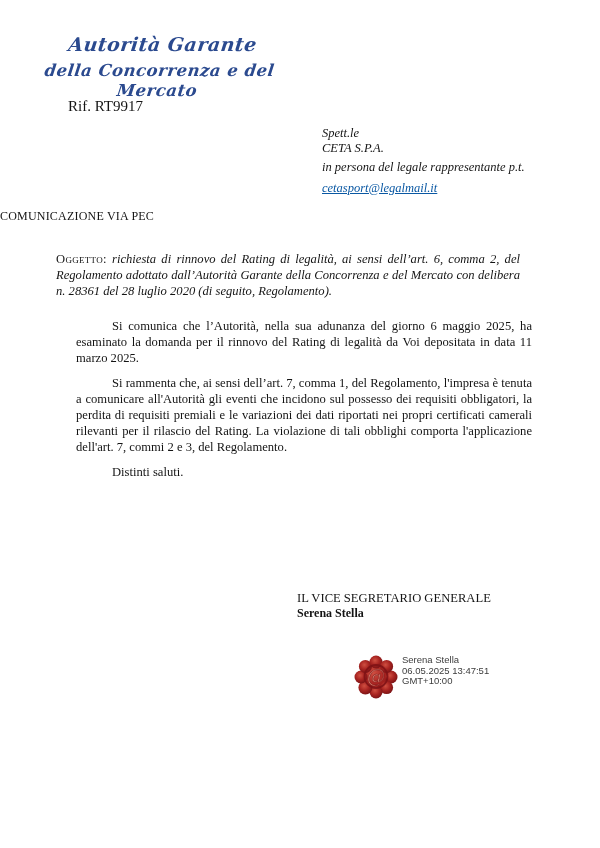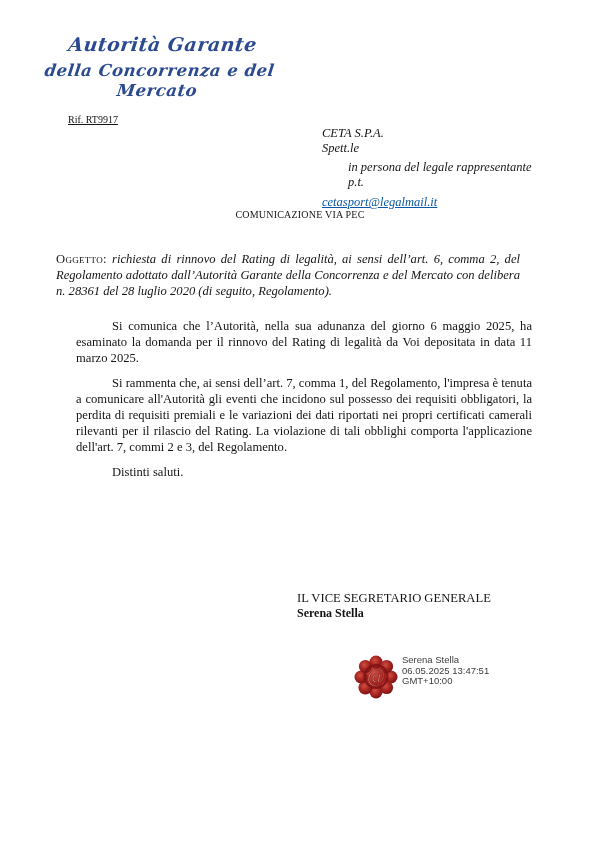--- a/index.html
+++ b/index.html
@@ -27,35 +27,35 @@
     color:var(--logo-blue);
     font-family:"DejaVu Serif", serif;
     font-style:italic;font-weight:700;
     transform:skewX(-7deg);
     letter-spacing:.5px;
     line-height:1.2;
   }
   .logo-line1{font-size:19px;}
   .logo-line2{font-size:16.5px;margin-top:5px;}
   
-  .rif{position:absolute;left:68px;top:114px;font-size:10px;text-decoration:underline;}
+  .rif{position:absolute;left:68px;top:98px;font-size:15px;}
   
   .addressee{
     position:absolute;left:322px;top:126px;width:222px;
     font-style:italic;font-size:12.5px;line-height:14.5px;
   }
-  .addressee .attention{margin-top:5px;margin-left:26px;}
+  .addressee .attention{margin-top:5px;}
   .addressee .email{
     display:inline-block;margin-top:6px;
     color:var(--link-blue);text-decoration:underline;
   }
   
   .doc-title{
     position:absolute;left:0;top:209px;width:100%;
-    text-align:center;font-size:10px;letter-spacing:.2px;
+    text-align:left;font-size:12px;letter-spacing:.2px;
   }
   
   .subject{
     position:absolute;left:56px;top:251px;width:464px;
     text-align:justify;font-size:12.6px;line-height:16px;
     font-style:italic;
   }
   .subject-label{
     font-style:normal;font-variant:small-caps;
     letter-spacing:.3px;
@@ -98,22 +98,22 @@
 <div class="page">
 
   <div class="logo">
     <div class="logo-line1">Autorità Garante</div>
     <div class="logo-line2">della Concorrenza e del Mercato</div>
   </div>
 
   <div class="rif">Rif. RT9917</div>
 
   <div class="addressee">
+    <div>Spett.le</div>
     <div>CETA S.P.A.</div>
-    <div>Spett.le</div>
     <div class="attention">in persona del legale rappresentante p.t.</div>
     <a href="#" class="email">cetasport@legalmail.it</a>
   </div>
 
   <div class="doc-title">COMUNICAZIONE VIA PEC</div>
 
   <div class="subject"><span class="subject-label">Oggetto:</span><span> richiesta di rinnovo del Rating di legalità, ai sensi dell’art. 6, comma 2, del Regolamento adottato dall’Autorità Garante della Concorrenza e del Mercato con delibera n. 28361 del 28 luglio 2020 (di seguito, Regolamento).</span></div>
 
   <div class="body">
     <p>Si comunica che l’Autorità, nella sua adunanza del giorno 6 maggio 2025, ha esaminato la domanda per il rinnovo del Rating di legalità da Voi depositata in data 11 marzo 2025.</p>

